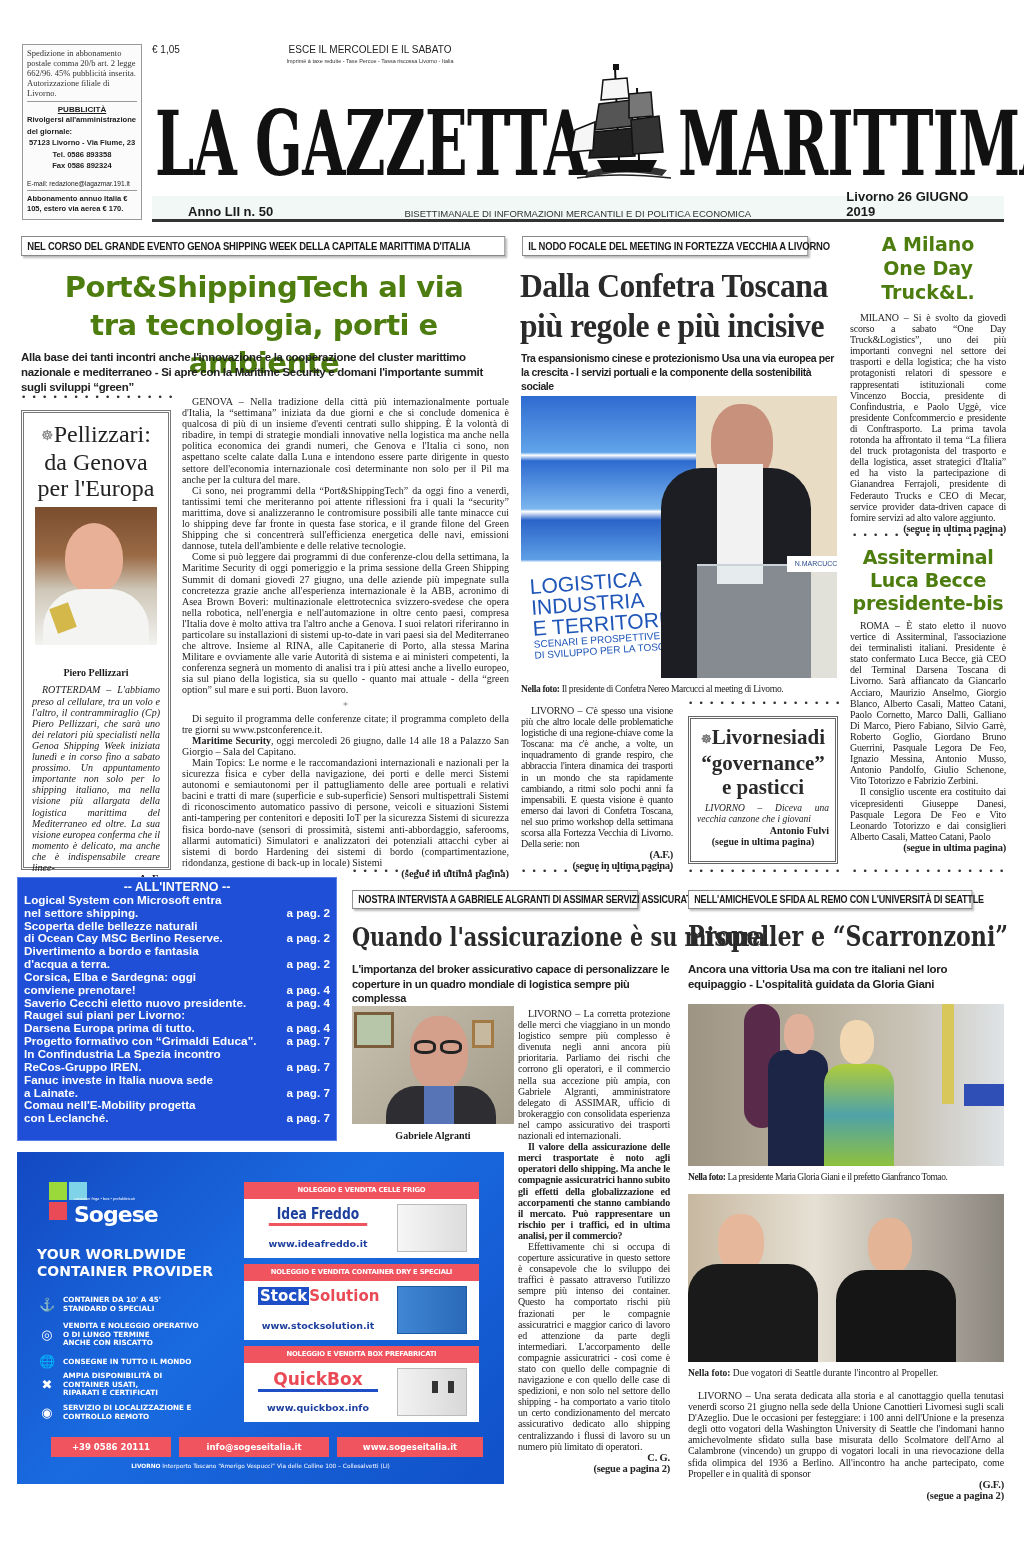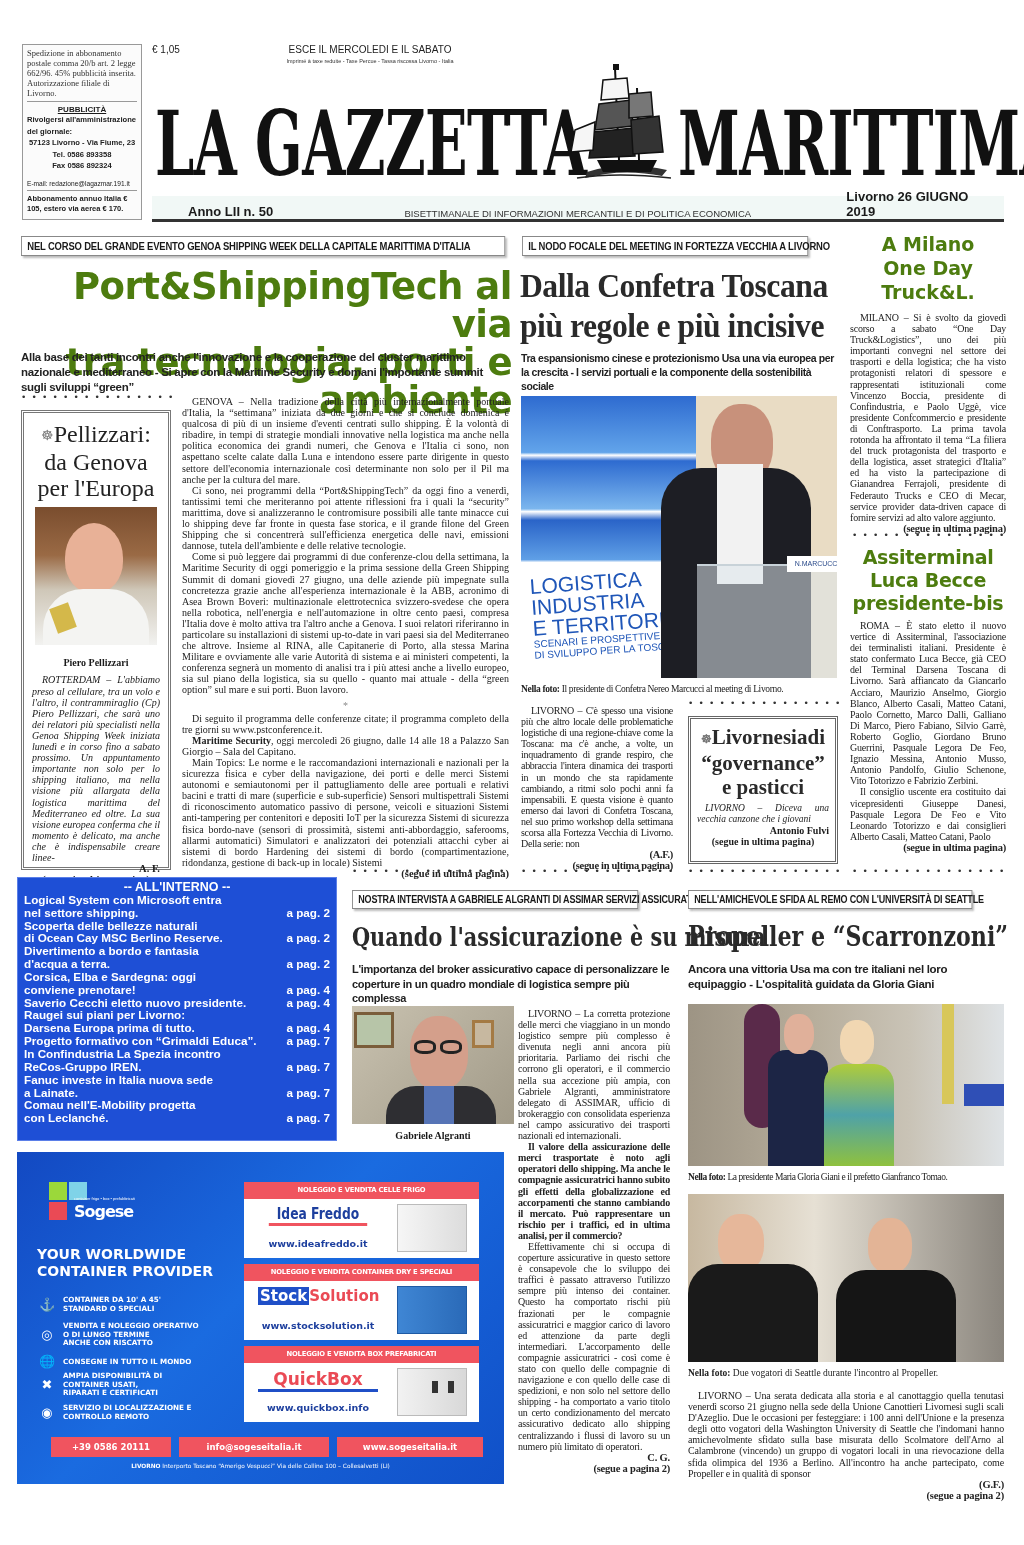--- a/index.html
+++ b/index.html
@@ -39,33 +39,33 @@
   .body-text p { text-indent: 10px; }
   .sign { text-align: right; font-weight: bold; font-family: "Liberation Serif", serif; font-size: 10.5px; }
   .dots { font-size: 9px; letter-spacing: 5.2px; color: #333; overflow: hidden; white-space: nowrap; font-family: "DejaVu Sans", sans-serif; }
   .caption { font-family: "Liberation Serif", serif; font-size: 9.5px; color: #222; }
   .caption b { font-weight: bold; }
   .photo { overflow: hidden; }
 
   
   .pell-box { left: 21px; top: 410px; width: 150px; height: 460px; border: 3px double #777; padding: 8px 8px; background: #fff; }
   .pell-head { font-family: "Liberation Serif", serif; font-weight: normal; font-size: 24px; line-height: 26px; text-align: center; color: #222; }
-  .pell-caption { font-family: "Liberation Serif", serif; font-weight: bold; font-size: 10px; text-align: center; margin-top: 12px; }
+  .pell-caption { font-family: "Liberation Serif", serif; font-weight: bold; font-size: 10px; text-align: center; margin-top: 22px; }
   .pell-body { font-family: "Liberation Serif", serif; font-style: italic; font-size: 10px; line-height: 11.1px; text-align: justify; margin-top: 6px; }
 
   
   .interno { left: 17px; top: 877px; width: 320px; height: 264px; background: #1e4fd6; border: 1px solid #5b7fe8; padding: 3px 6px; color: #fff; font-family: "Liberation Sans", sans-serif; font-weight: bold; font-size: 11.7px; line-height: 12.85px; }
   .interno .ititle { text-align: center; font-size: 12.5px; }
   .interno .row { display: flex; justify-content: space-between; }
   .interno .pg { flex: 0 0 52px; text-align: right; align-self: flex-end; }
 
   
   .ad { left: 17px; top: 1152px; width: 487px; height: 332px; background: linear-gradient(135deg, #1349c2 0%, #1a6be0 45%, #1050c8 100%); overflow: hidden; }
   .ad .logo-sq { position: absolute; width: 18px; height: 18px; }
-  .ad .sogese { position: absolute; left: 57px; top: 50px; font-family: "DejaVu Sans", sans-serif; font-weight: bold; font-size: 16px; color: #fff; letter-spacing: -1px; }
+  .ad .sogese { position: absolute; left: 57px; top: 50px; font-family: "DejaVu Sans", sans-serif; font-weight: bold; font-size: 22px; color: #fff; letter-spacing: -1px; }
   .ad .tagline-small { position: absolute; left: 57px; top: 44px; font-family: "Liberation Sans", sans-serif; font-size: 4px; color: #fff; }
   .ad .worldwide { position: absolute; left: 20px; top: 94px; font-family: "DejaVu Sans", sans-serif; font-weight: bold; font-size: 14px; line-height: 17px; color: #fff; }
   .ad .feat { position: absolute; left: 20px; display: flex; align-items: center; color: #fff; }
   .ad .feat .ic { width: 20px; font-size: 13px; text-align: center; }
   .ad .feat .ft { margin-left: 6px; font-family: "DejaVu Sans", sans-serif; font-weight: bold; font-size: 7.2px; line-height: 8.5px; }
   .ad .panel { position: absolute; left: 227px; width: 235px; height: 76px; background: #fff; }
   .ad .panel .phead { background: #f0545f; color: #fff; font-family: "DejaVu Sans", sans-serif; font-weight: bold; font-size: 6.8px; text-align: center; height: 17px; line-height: 17px; letter-spacing: -0.2px; }
   .ad .panel .brand { position: absolute; left: 14px; top: 23px; width: 120px; text-align: center; }
   .ad .panel .url { position: absolute; left: 14px; top: 56px; width: 120px; text-align: center; font-family: "DejaVu Sans", sans-serif; font-weight: bold; font-size: 9.5px; color: #1d3f9e; }
   .ad .panel .cont { position: absolute; right: 12px; top: 22px; width: 70px; height: 48px; }
@@ -114,21 +114,21 @@
   <span class="mast-word">MARITTIMA</span>
 </div>
 
 <div class="abs mast-bar">
   <span class="anno">Anno LII n. 50</span>
   <span class="bisett">BISETTIMANALE DI INFORMAZIONI MERCANTILI E DI POLITICA ECONOMICA</span>
   <span class="date">Livorno 26 GIUGNO 2019</span>
 </div>
 
 <div class="abs kicker" style="left:21px; top:236px; width:538px;">NEL CORSO DEL GRANDE EVENTO GENOA SHIPPING WEEK DELLA CAPITALE MARITTIMA D'ITALIA</div>
-<div class="abs headline-sans" style="left:16px; top:268px; width:496px; font-size:37px; line-height:38px; letter-spacing:-0.5px;text-align:right;">
+<div class="abs headline-sans" style="left:16px; top:268px; width:496px; font-size:29px; line-height:38px; letter-spacing:-0.5px;">
   <div>Port&amp;ShippingTech al via</div>
   <div>tra tecnologia, porti e ambiente</div>
 </div>
 <div class="abs deck" style="left:21px; top:350px; width:488px;">Alla base dei tanti incontri anche l'innovazione e la cooperazione del cluster marittimo nazionale e mediterraneo - Si apre con la Maritime Security e domani l'importante summit sugli sviluppi “green”</div>
 <div class="abs dots" style="left:21px; top:392px; width:152px;">••••••••••••••••••••••••••••••</div>
 
 <div class="abs body-text" style="left:182px; top:396px; width:327px;">
   <p>GENOVA – Nella tradizione della città più internazionalmente portuale d'Italia, la “settimana” iniziata da due giorni e che si conclude domenica è qualcosa di più di un insieme d'eventi centrati sullo shipping. È la volontà di ribadire, in tempi di strategie mondiali innovative nella logistica ma anche nella politica economica dei grandi numeri, che Genova e l'Italia ci sono, non aspettano scelte calate dalla Luna e intendono essere parte dirigente in questo settore dell'economia internazionale così determinante non solo per il Pil ma anche per la cultura del mare.</p>
   <p>Ci sono, nei programmi della “Port&amp;ShippingTech” da oggi fino a venerdì, tantissimi temi che meriteranno poi attente riflessioni fra i quali la “security” marittima, dove si analizzeranno le contromisure possibili alle tante minacce cui lo shipping deve far fronte in questa fase storica, e il grande filone del Green Shipping che si concentrerà sull'efficienza energetica delle navi, emissioni dannose, tutela dell'ambiente e delle relative tecnologie.</p>
   <p>Come si può leggere dai programmi di due conferenze-clou della settimana, la Maritime Security di oggi pomeriggio e la prima sessione della Green Shipping Summit di domani giovedì 27 giugno, una delle aziende più impegnate sulla concretezza grazie anche all'esperienza internazionale è la ABB, acronimo di Asea Brown Boveri: multinazionale elettrotecnica svizzero-svedese che opera nella robotica, nell'energia e nell'automazione in oltre cento paesi, compresa l'Italia dove è molto attiva tra l'altro anche a Genova. I suoi relatori riferiranno in particolare su installazioni di sistemi up-to-date in vari paesi sia del Mediterraneo che altrove. Insieme al RINA, alle Capitanerie di Porto, alla stessa Marina Militare e ovviamente alle varie Autorità di sistema e ai ministeri competenti, la conferenza segnerà un momento di analisi tra i più attesi anche a livello europeo, sia sul piano della logistica, sia su quello - quanto mai attuale - della “green option” sul mare e sui porti. Buon lavoro.</p>

